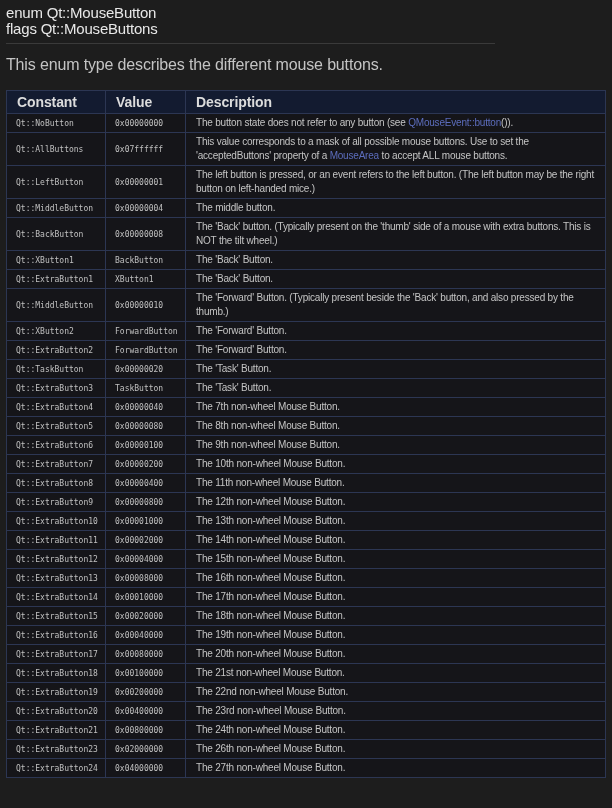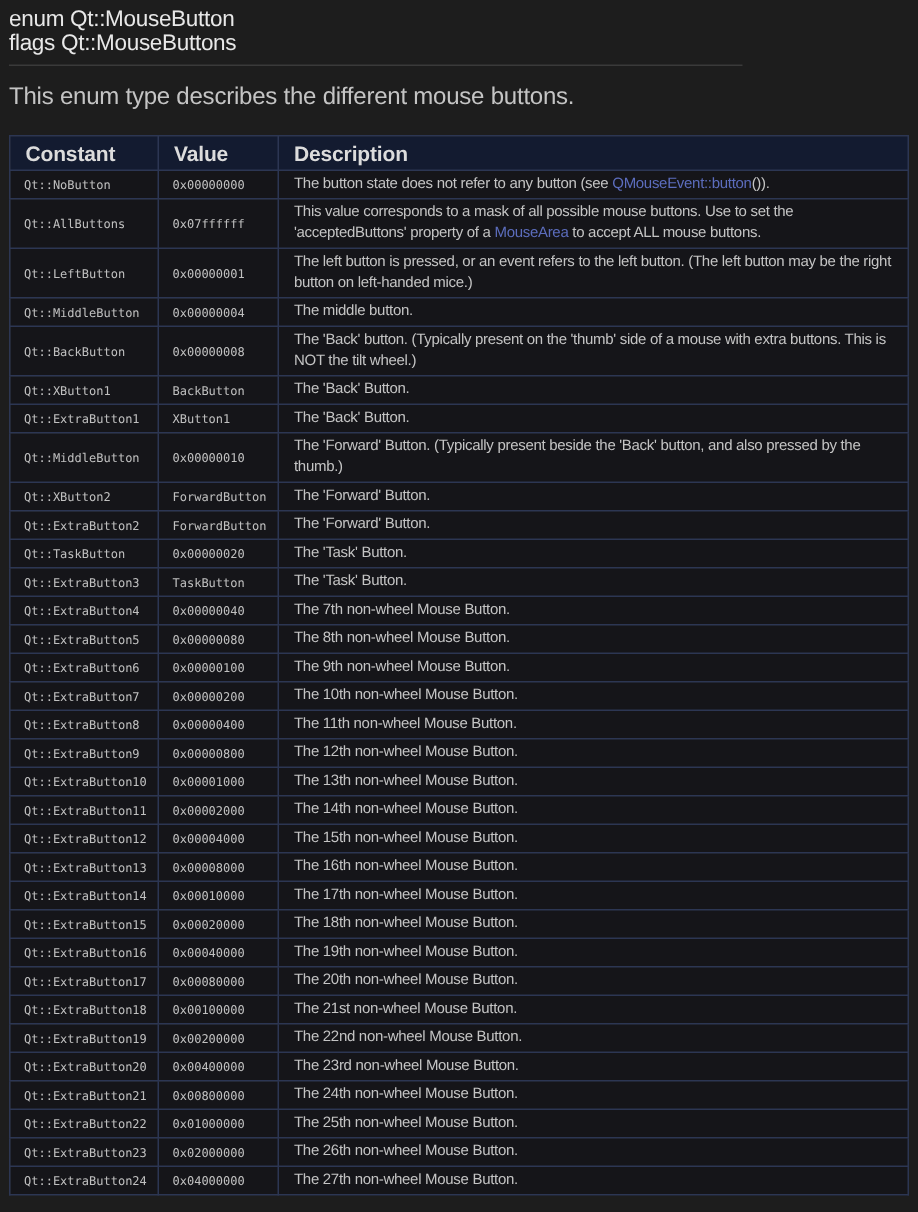--- a/index.html
+++ b/index.html
@@ -253,25 +253,20 @@
           <td class="mono">Qt::ExtraButton20</td>
           <td class="mono">0x00400000</td>
           <td class="desc">The 23rd non-wheel Mouse Button.</td>
         </tr>
         <tr>
           <td class="mono">Qt::ExtraButton21</td>
           <td class="mono">0x00800000</td>
           <td class="desc">The 24th non-wheel Mouse Button.</td>
         </tr>
         <tr>
-          <td class="mono">Qt::ExtraButton22</td>
-          <td class="mono">0x01000000</td>
-          <td class="desc">The 25th non-wheel Mouse Button.</td>
-        </tr>
-        <tr>
           <td class="mono">Qt::ExtraButton23</td>
           <td class="mono">0x02000000</td>
           <td class="desc">The 26th non-wheel Mouse Button.</td>
         </tr>
         <tr>
           <td class="mono">Qt::ExtraButton24</td>
           <td class="mono">0x04000000</td>
           <td class="desc">The 27th non-wheel Mouse Button.</td>
         </tr>
       </tbody>

